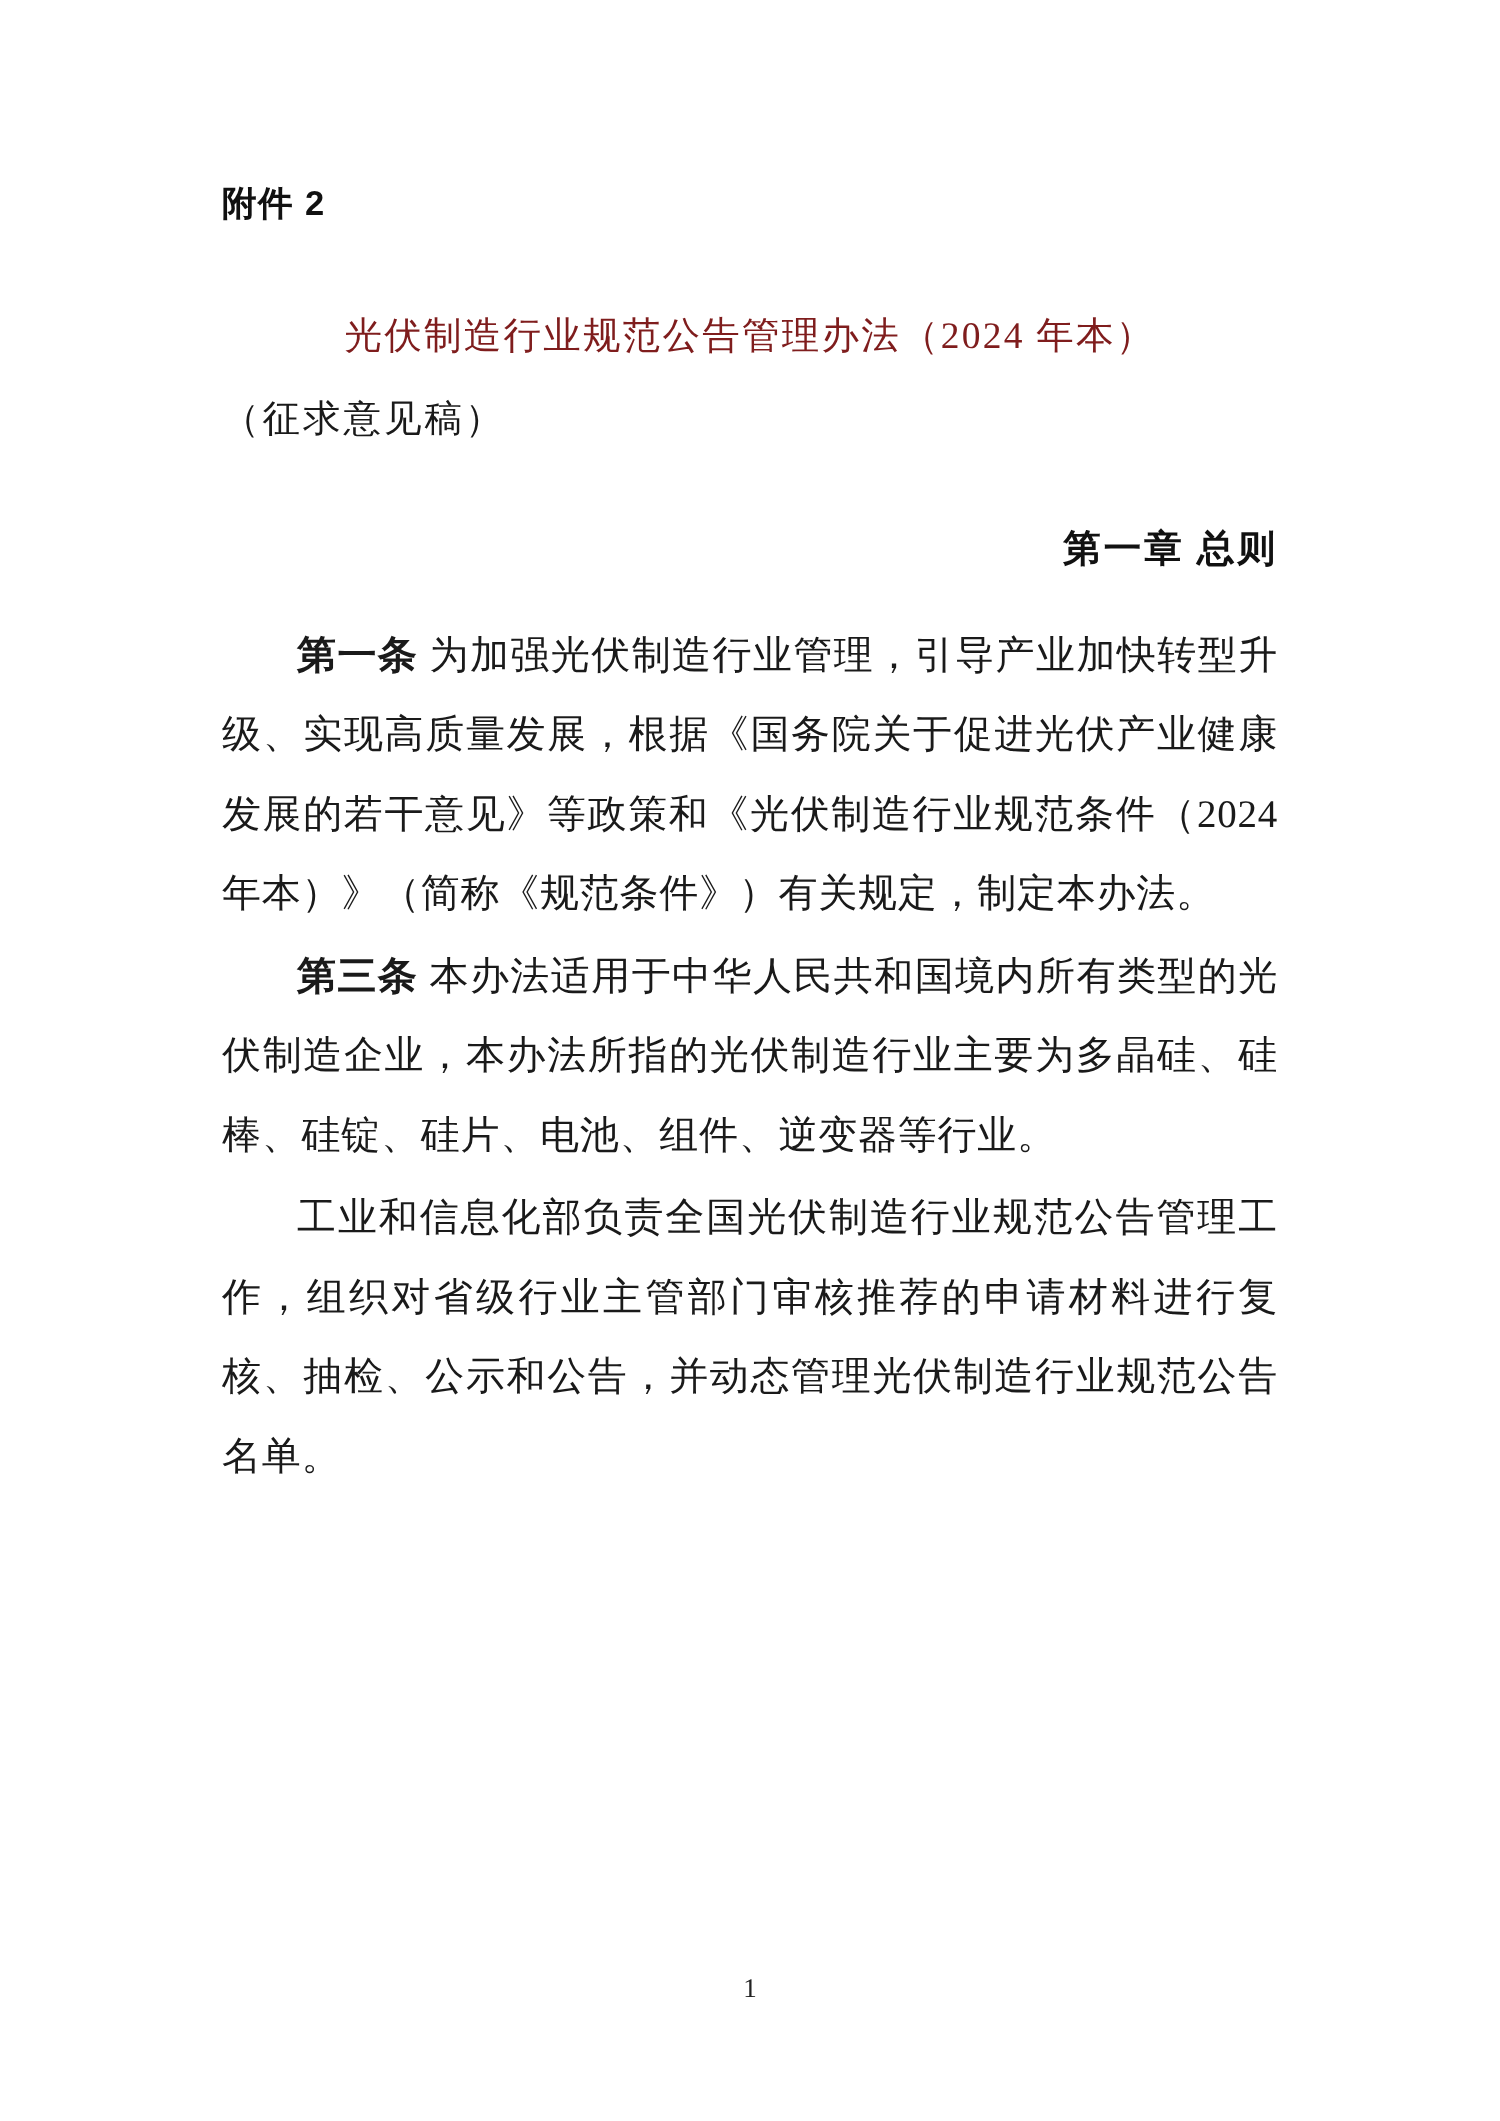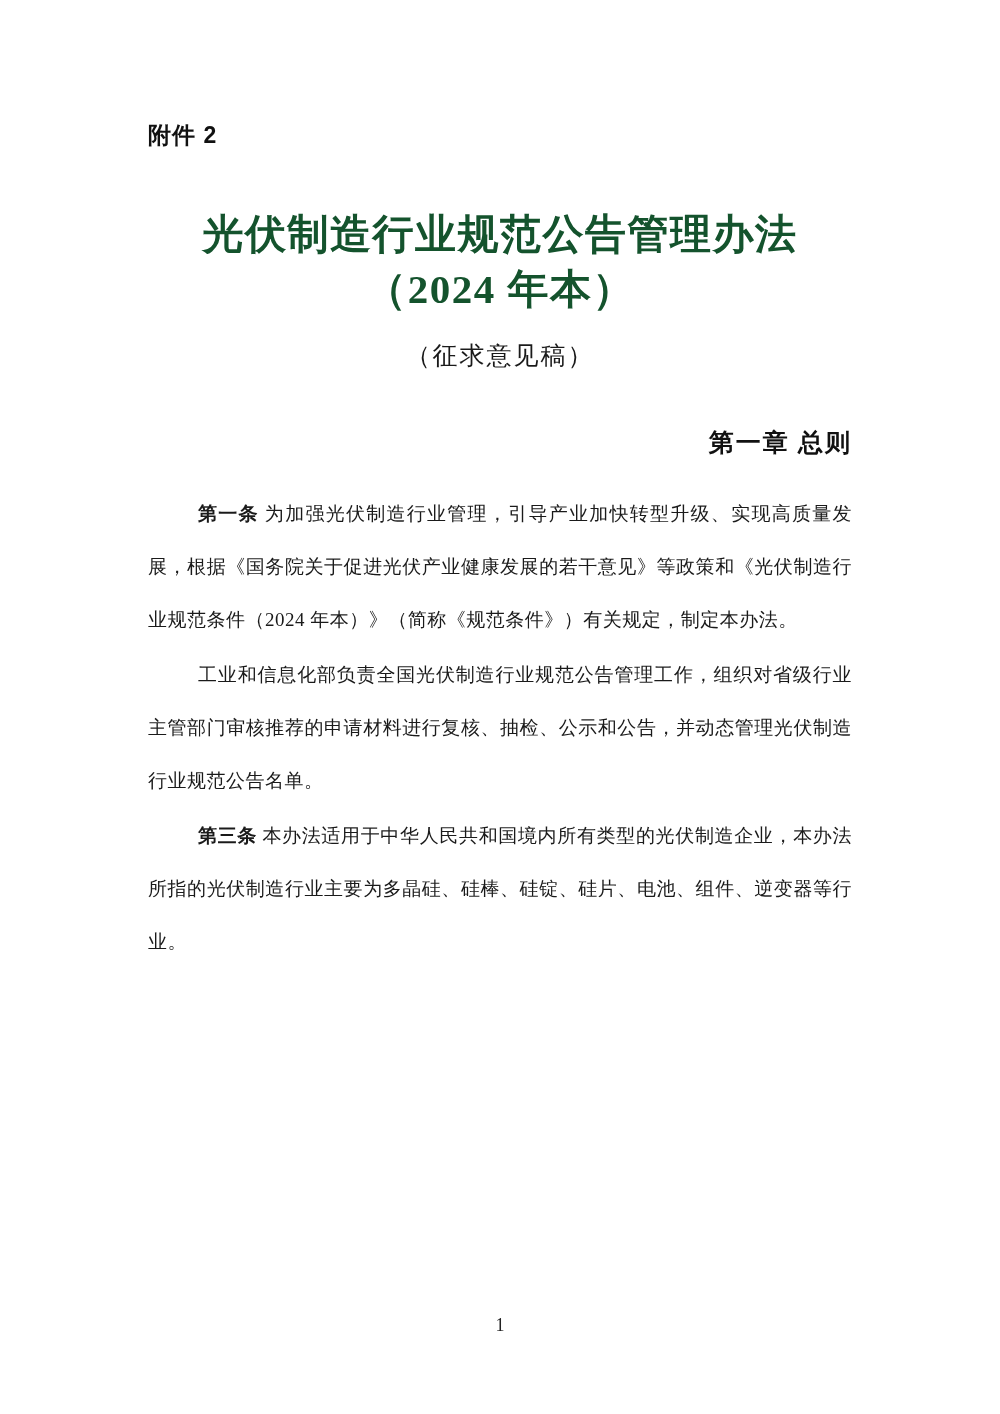--- a/index.html
+++ b/index.html
@@ -27,43 +27,43 @@
     font-family: "Liberation Sans", "DejaVu Sans", sans-serif;
     font-weight: bold;
     font-size: 23px;
     letter-spacing: 1px;
     margin: 0 0 56px 0;
     color: #111;
   }
   .doc-title {
     text-align: center;
     font-family: "Liberation Serif", "DejaVu Serif", serif;
-    font-weight: bold;
-    font-size: 41px;
+    font-weight: normal;
+    font-size: 25px;
     letter-spacing: 1.5px;
     margin: 0 0 22px 0;
-    color: #14532d;
+    color: #7f1d1d;
   }
   .doc-subtitle {
-    text-align: center;
+    text-align: left;
     font-size: 25px;
     letter-spacing: 2px;
     margin: 0 0 54px 0;
     color: #1a1a1a;
   }
   .chapter-heading {
     text-align: right;
     font-weight: bold;
     font-size: 25px;
     letter-spacing: 2px;
     margin: 0 0 28px 0;
     color: #111;
   }
   .para {
-    font-size: 19px;
+    font-size: 26px;
     line-height: 53px;
     text-indent: 50px;
     margin: 0 0 2px 0;
     text-align: justify;
     text-justify: inter-ideograph;
     letter-spacing: 0.5px;
   }
   .para .art-no {
     font-weight: bold;
   }
@@ -90,22 +90,22 @@
   <div class="doc-subtitle">（征求意见稿）</div>
 
   <h2 class="chapter-heading">第一章 总则</h2>
 
   <p class="para">
     <span class="art-no">第一条</span><span> 为加强光伏制造行业管理，引导产业加快转型升级、实现高质量发展，根据《国务院关于促进光伏产业健康发展的若干意见》等政策和《光伏制造行业规范条件（2024 年本）》（简称《规范条件》）有关规定，制定本办法。</span>
   </p>
 
 
   <p class="para">
-    <span class="art-no"></span><span>工业和信息化部负责全国光伏制造行业规范公告管理工作，组织对省级行业主管部门审核推荐的申请材料进行复核、抽检、公示和公告，并动态管理光伏制造行业规范公告名单。</span>
+    <span class="art-no">第三条</span><span> 本办法适用于中华人民共和国境内所有类型的光伏制造企业，本办法所指的光伏制造行业主要为多晶硅、硅棒、硅锭、硅片、电池、组件、逆变器等行业。</span>
   </p>
 
   <p class="para">
-    <span class="art-no">第三条</span><span> 本办法适用于中华人民共和国境内所有类型的光伏制造企业，本办法所指的光伏制造行业主要为多晶硅、硅棒、硅锭、硅片、电池、组件、逆变器等行业。</span>
+    <span class="art-no"></span><span>工业和信息化部负责全国光伏制造行业规范公告管理工作，组织对省级行业主管部门审核推荐的申请材料进行复核、抽检、公示和公告，并动态管理光伏制造行业规范公告名单。</span>
   </p>
 
   <div class="page-number">1</div>
 
 </div>
 
 </body></html>

